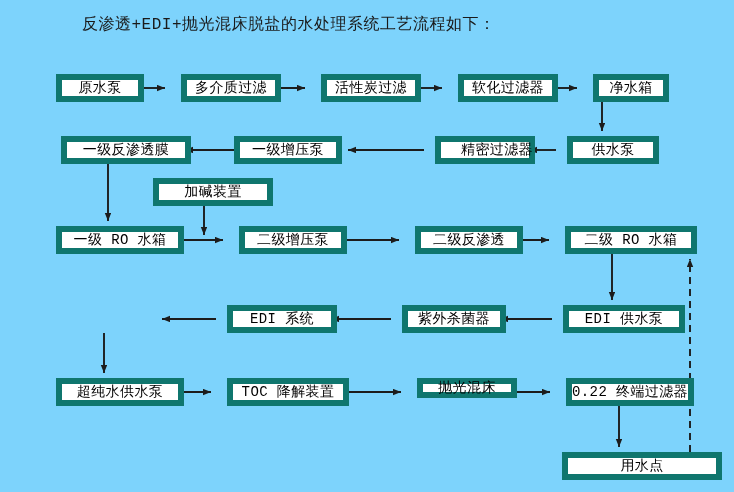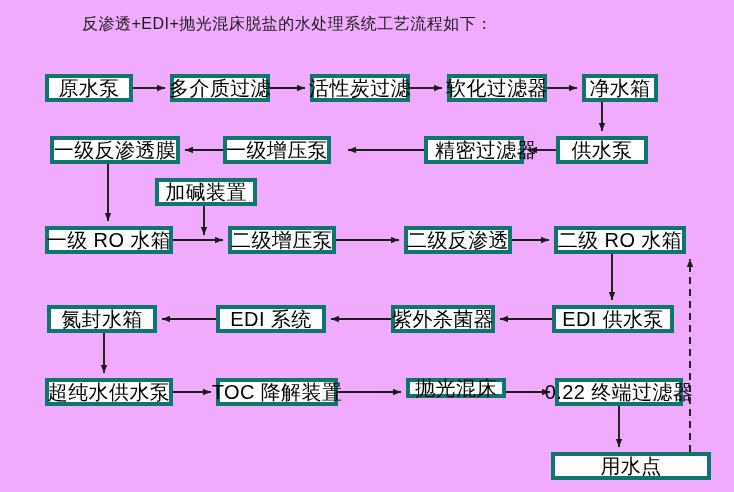--- a/index.html
+++ b/index.html
@@ -4,46 +4,47 @@
 <style>
   html, body {
     margin: 0;
     padding: 0;
     background: #ffffff;
   }
   #canvas {
     position: relative;
     width: 734px;
     height: 492px;
-    background: #f0abfc;
+    background: #7dd3fc;
     overflow: hidden;
-    font-family: Liberation Sans, sans-serif;
+    font-family: Liberation Mono, monospace;
   }
   #title {
     position: absolute;
     left: 82px;
     top: 14px;
     font-size: 16px;
     color: #1a1a1a;
     letter-spacing: 0.5px;
     white-space: nowrap;
   }
   .node {
     position: absolute;
     box-sizing: border-box;
-    border: 4px solid #0f766e;
+    border: 6px solid #0f766e;
     background: #ffffff;
     color: #000000;
-    font-size: 20px;
+    font-size: 14px;
     display: flex;
     align-items: center;
     justify-content: center;
     white-space: nowrap;
     letter-spacing: 0.4px;
     z-index: 3;
+    margin-left: 11px;
   }
   #edges {
     position: absolute;
     left: 0;
     top: 0;
     width: 734px;
     height: 492px;
     z-index: 1;
   }
 </style>
@@ -106,31 +107,30 @@
   <div class="node" style="left:170px;top:74px;width:100px;height:28px;">多介质过滤</div>
   <div class="node" style="left:310px;top:74px;width:100px;height:28px;">活性炭过滤</div>
   <div class="node" style="left:447px;top:74px;width:100px;height:28px;">软化过滤器</div>
   <div class="node" style="left:582px;top:74px;width:76px;height:28px;">净水箱</div>
 
   <div class="node" style="left:556px;top:136px;width:92px;height:28px;">供水泵</div>
   <div class="node" style="left:424px;top:136px;width:100px;height:28px;padding-left:24px;">精密过滤器</div>
   <div class="node" style="left:223px;top:136px;width:108px;height:28px;">一级增压泵</div>
   <div class="node" style="left:50px;top:136px;width:130px;height:28px;">一级反渗透膜</div>
 
-  <div class="node" style="left:155px;top:178px;width:102px;height:28px;">加碱装置</div>
+  <div class="node" style="left:142px;top:178px;width:120px;height:28px;">加碱装置</div>
 
   <div class="node" style="left:45px;top:226px;width:128px;height:28px;">一级 RO 水箱</div>
   <div class="node" style="left:228px;top:226px;width:108px;height:28px;">二级增压泵</div>
   <div class="node" style="left:404px;top:226px;width:108px;height:28px;">二级反渗透</div>
   <div class="node" style="left:554px;top:226px;width:132px;height:28px;">二级 RO 水箱</div>
 
   <div class="node" style="left:552px;top:305px;width:122px;height:28px;">EDI 供水泵</div>
   <div class="node" style="left:391px;top:305px;width:104px;height:28px;">紫外杀菌器</div>
   <div class="node" style="left:216px;top:305px;width:110px;height:28px;">EDI 系统</div>
-  <div class="node" style="left:47px;top:305px;width:110px;height:28px;">氮封水箱</div>
 
   <div class="node" style="left:45px;top:378px;width:128px;height:28px;">超纯水供水泵</div>
   <div class="node" style="left:216px;top:378px;width:122px;height:28px;">TOC 降解装置</div>
   <div class="node" style="left:406px;top:378px;width:100px;height:20px;">抛光混床</div>
   <div class="node" style="left:555px;top:378px;width:128px;height:28px;">0.22 终端过滤器</div>
 
   <div class="node" style="left:551px;top:452px;width:160px;height:28px;">用水点</div>
 
 </div>
 

